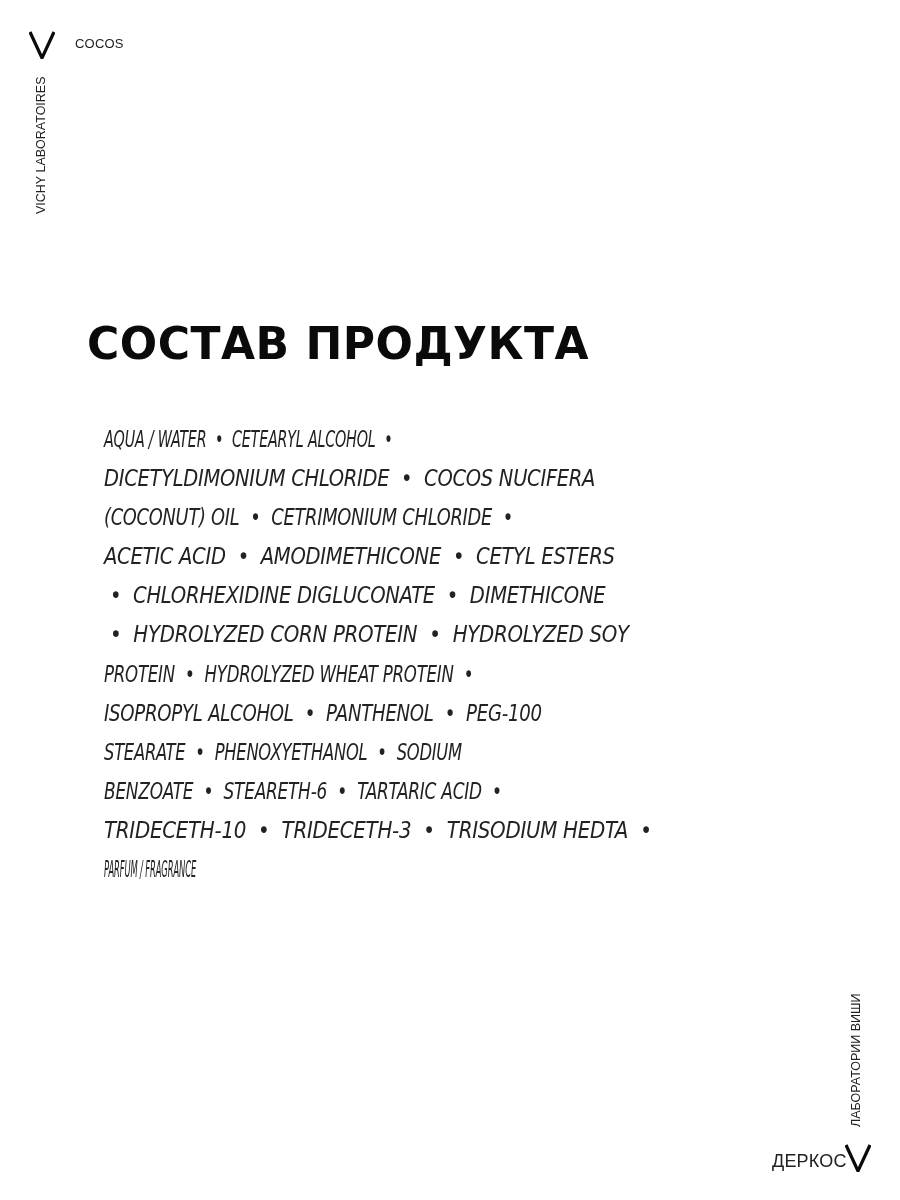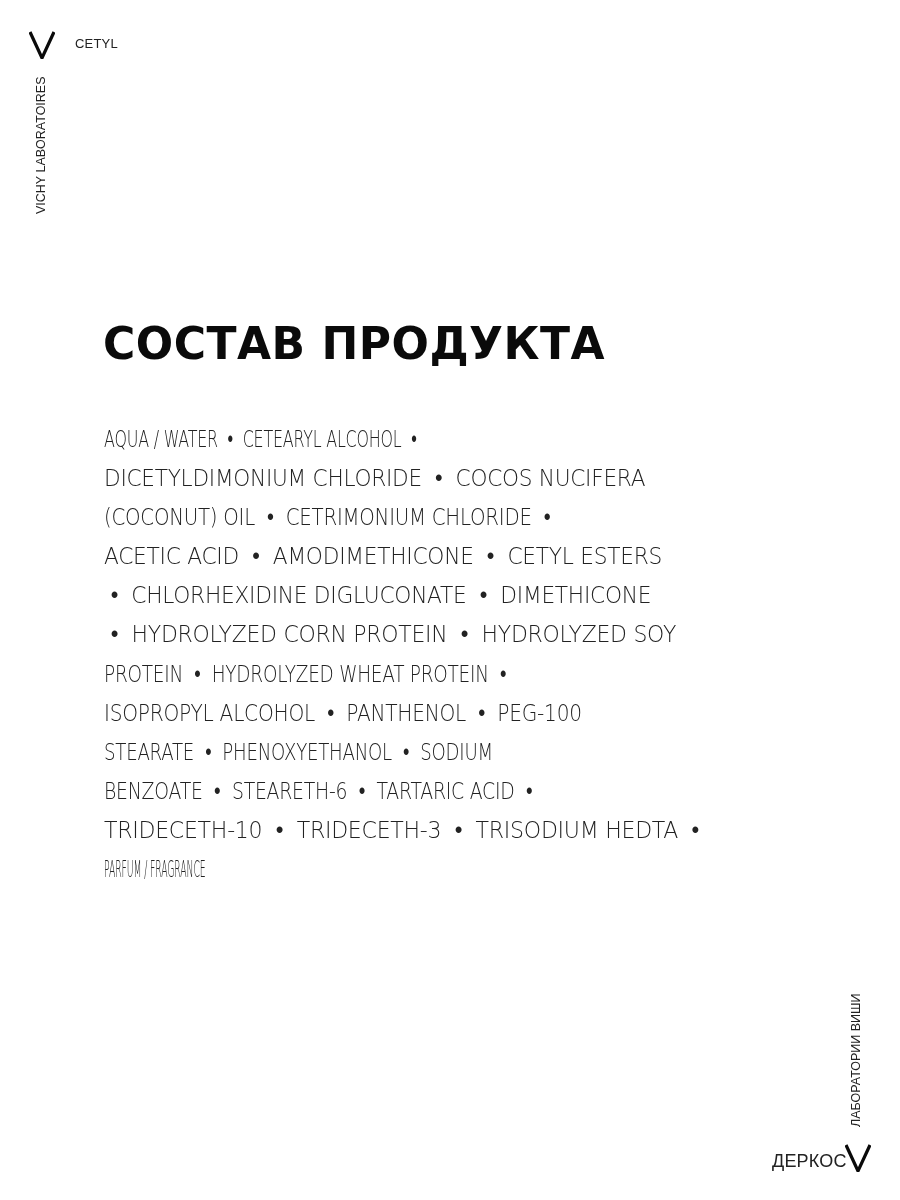--- a/index.html
+++ b/index.html
@@ -26,43 +26,43 @@
     transform-origin: left top; transform: rotate(-90deg);
     font-family: "Liberation Sans", sans-serif; font-size: 12.5px; white-space: nowrap; color: #222;
     width: 145px;
   }
   .vertical-bottom {
     position: absolute; left: 849px; top: 1127px;
     transform-origin: left top; transform: rotate(-90deg);
     font-family: "Liberation Sans", sans-serif; font-size: 12.5px; white-space: nowrap; color: #222;
   }
   .title {
-    position: absolute; left: 103px; top: 318px;
+    position: absolute; left: 87px; top: 318px;
     font-family: "DejaVu Sans", sans-serif; font-weight: bold; font-size: 44px;
     letter-spacing: 0.5px; color: #0a0a0a; margin: 0;
   }
   .ingredients {
     position: absolute; left: 104px; top: 420px; width: 720px;
     font-family: "DejaVu Sans", sans-serif; font-weight: 300; font-size: 23.5px;
-    color: #222; letter-spacing: -0.3px;
+    color: #222; letter-spacing: -0.3px; font-style: italic;
   }
   .ing-line {
     height: 39.1px; line-height: 39.1px; white-space: nowrap;
     font-stretch: condensed; transform-origin: left center;
   }
 </style>
 </head>
 <body>
 
 <div class="logo-v logo-top">
   <svg viewBox="0 0 26 28">
       <path d="M1 1 L13 27 L25 1" fill="none" stroke="#0a0a0a" stroke-width="3.2" stroke-linejoin="miter"></path>
     </svg>
 </div>
-<div class="brand-top">CETYL</div>
+<div class="brand-top">COCOS</div>
 <div class="vertical-top">VICHY LABORATOIRES</div>
 
 <h1 class="title">СОСТАВ ПРОДУКТА</h1>
 
 <div class="ingredients">
   <div class="ing-line" style="white-space: pre; transform: scaleX(0.676389);">AQUA / WATER  •  CETEARYL ALCOHOL  •</div>
   <div class="ing-line" style="white-space: pre; transform: scaleX(0.920833);">DICETYLDIMONIUM CHLORIDE  •  COCOS NUCIFERA</div>
   <div class="ing-line" style="white-space: pre; transform: scaleX(0.841667);">(COCONUT) OIL  •  CETRIMONIUM CHLORIDE  •</div>
   <div class="ing-line" style="white-space: pre; transform: scaleX(0.925);">ACETIC ACID  •  AMODIMETHICONE  •  CETYL ESTERS</div>
   <div class="ing-line" style="white-space: pre; transform: scaleX(0.925);"> •  CHLORHEXIDINE DIGLUCONATE  •  DIMETHICONE</div>

